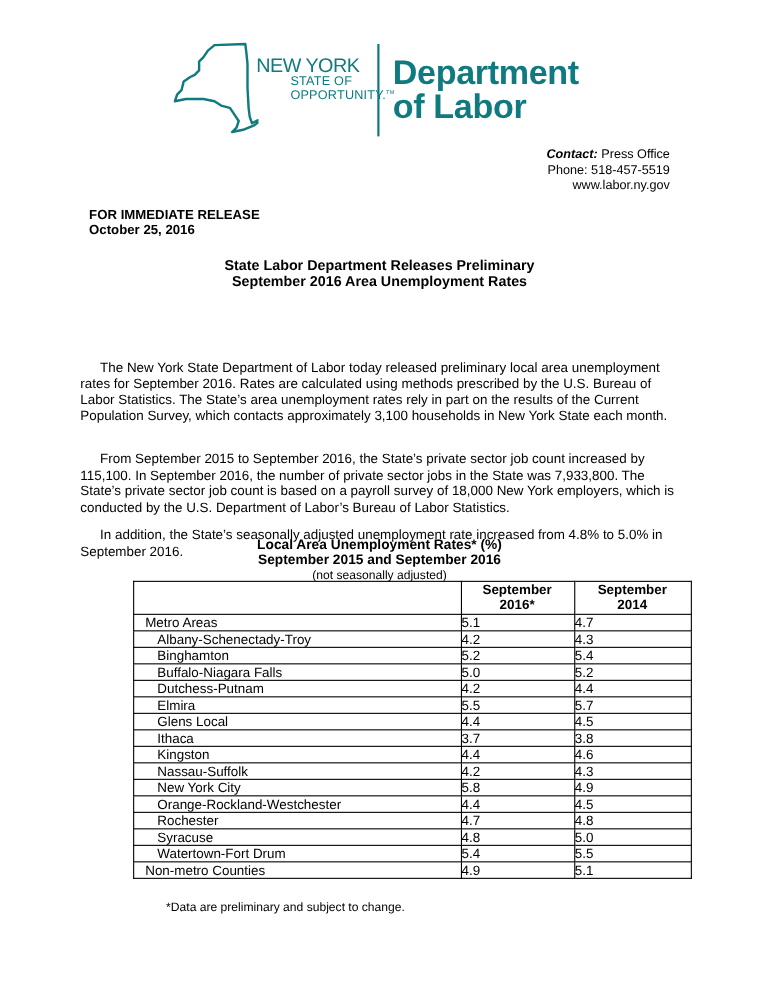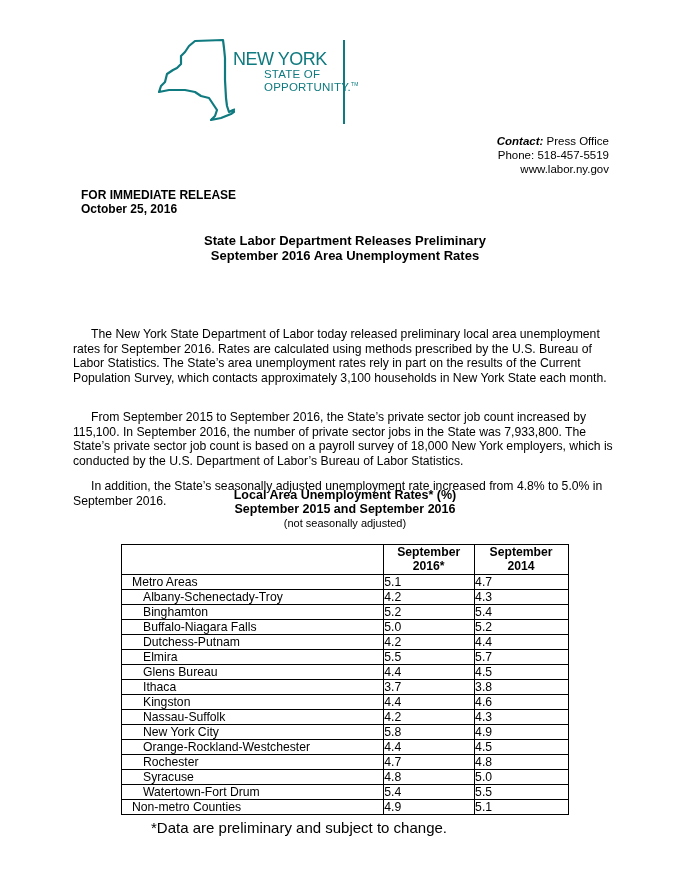--- a/index.html
+++ b/index.html
@@ -15,43 +15,47 @@
   .dol { position:absolute; left:202px; top:14px; color:#0f7a7f; font-weight:bold; font-size:31px; line-height:31px; letter-spacing:-0.3px; }
   .contact { position:absolute; right:81px; top:134px; text-align:right; font-size:11.5px; line-height:14px; }
   .contact b { font-weight:bold;font-style:italic; }
   .release { position:absolute; left:81px; top:188px; font-size:12px; font-weight:bold; line-height:14px; }
   .headline { position:absolute; left:81px; width:528px; top:233px; text-align:center; font-size:13px; font-weight:bold; line-height:15px; }
   .para { position:absolute; left:73px; width:540px; font-size:12.2px; line-height:14.5px;margin-top:48px; }
   .para .indent { display:inline-block; width:18px; }
   .tcap { position:absolute; left:121px; width:448px; text-align:center; line-height:14px; }
   .tcap .t1 { font-size:12.5px; font-weight:bold; }
   .tcap .t2 { font-size:11px; }
-  table { position:absolute; left:121px; top:544px; width:448px; border-collapse:collapse; font-size:12.2px; }
+  table { position:absolute; left:121px; top:528px; width:508px; border-collapse:collapse; font-size:12.2px; }
   td, th { border:1px solid #000; padding:0 1px 0 0; line-height:14px; height:14px; }
   th { font-weight:bold; text-align:center; height:29px; vertical-align:middle; line-height:13.5px; }
   td.name { padding-left:10px; }
   td.name.sub { padding-left:21px; }
   td.v { text-align:left; }
   col.c1 { width:263px; } col.c2 { width:91px; } col.c3 { width:94px; }
   tr.row td { border-top:1px solid #000; border-bottom:1px solid #000; }
-  .footnote { position:absolute; left:151px; top:819px; font-size:15px; }
+  .footnote { position:absolute; left:151px; top:819px; font-size:11px; }
 </style>
 </head>
 <body>
 
 <div class="logo">
   <svg width="80" height="88" viewBox="0 0 80 88">
     <path d="M40 5 L68 4 L69 12 L70 22 L70 44 L71 62 L72 70 L74 76 L78 74 L84 72 L76 78 L66 82 L56 84 L60 80 L62 74 L58 68 L54 62 L46 60 L40 56 L30 54 L14 54 L4 56 L6 50 L10 46 L12 38 L18 34 L22 32 L26 28 L26 20 L30 16 L34 10 Z" fill="none" stroke="#0f7a7f" stroke-width="2.2" stroke-linejoin="round"></path>
   </svg>
   <div class="nys">
     <div class="ny">NEW YORK</div>
     <div class="sub">STATE OF</div>
     <div class="sub"><span>OPPORTUNITY.</span><span class="tm">TM</span></div>
   </div>
   <div class="divider"></div>
+  <div class="dol">
+    <div>Department</div>
+    <div>of Labor</div>
+  </div>
 </div>
 
 <div class="contact">
   <div><b>Contact:</b> <span>Press Office</span></div>
   <div>Phone: 518-457-5519</div>
   <div>www.labor.ny.gov</div>
 </div>
 
 <div class="release">
   <div>FOR IMMEDIATE RELEASE</div>
@@ -117,21 +121,21 @@
         <td class="name sub">Dutchess-Putnam</td>
         <td class="v">4.2</td>
         <td class="v">4.4</td>
       </tr>
       <tr class="row">
         <td class="name sub">Elmira</td>
         <td class="v">5.5</td>
         <td class="v">5.7</td>
       </tr>
       <tr class="row">
-        <td class="name sub">Glens Bureau</td>
+        <td class="name sub">Glens Local</td>
         <td class="v">4.4</td>
         <td class="v">4.5</td>
       </tr>
       <tr class="row">
         <td class="name sub">Ithaca</td>
         <td class="v">3.7</td>
         <td class="v">3.8</td>
       </tr>
       <tr class="row">
         <td class="name sub">Kingston</td>

